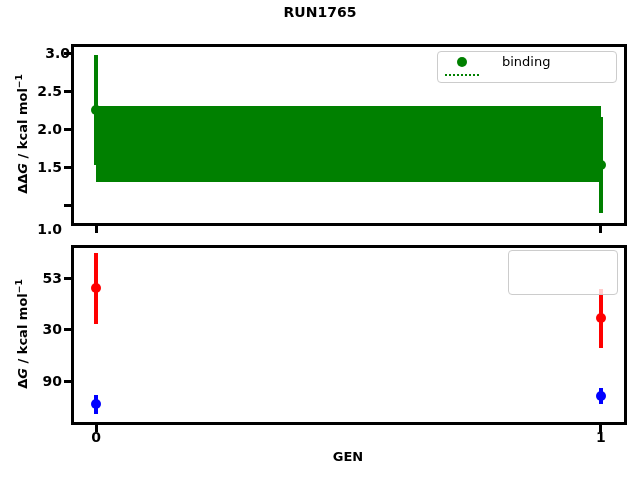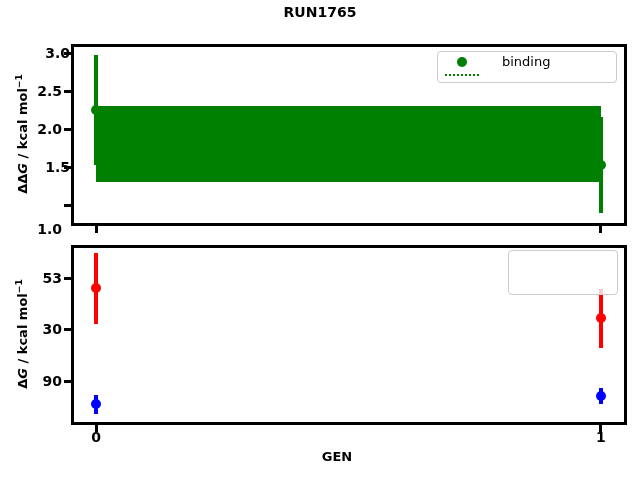--- a/index.html
+++ b/index.html
@@ -52,21 +52,21 @@
 </head>
 <body>
 
 <div id="figure">
   <div class="abs fig-title">RUN1765</div>
 
   <div class="abs ylabel" id="ylabel0" style="left:-91px; top:125px;"><span>ΔΔ</span><i>G</i><span> / kcal mol</span><sup>−1</sup></div>
 
   <div class="abs ylabel" id="ylabel1" style="left:-91px; top:325px;"><span>Δ</span><i>G</i><span> / kcal mol</span><sup>−1</sup></div>
 
-  <div class="abs xlabel" style="left:277px; top:449px;">GEN</div>
+  <div class="abs xlabel" style="left:288px; top:449px;">GEN</div>
 
   <div class="abs legend legend-top" id="legend0" style="left:437px; top:51px; width:180px; height:32px;justify-content:center;">
       <div class="lrow">
         <span class="lhandle">
           <span class="ldot" style="background: rgb(0, 128, 0);"></span>
         </span>
         <span class="ltext">binding</span>
       </div>
       <div class="lrow">
         <span class="lhandle">
@@ -78,21 +78,21 @@
     </div>
 <div class="abs band" style="left: 96.219px; top: 105.684px; width: 504.562px; height: 76.3326px; background: rgb(0, 128, 0);"></div>
     <div class="abs errbar" style="left: 94.219px; top: 55.3049px; height: 109.919px; background: rgb(0, 128, 0);"></div>
     <div class="abs marker" style="left: 91.219px; top: 105.264px; width: 10px; height: 10px; background: rgb(0, 128, 0);"></div>
     <div class="abs errbar" style="left: 598.781px; top: 117.134px; height: 96.1791px; background: rgb(0, 128, 0);"></div>
     <div class="abs marker" style="left: 595.781px; top: 160.224px; width: 10px; height: 10px; background: rgb(0, 128, 0);"></div>
     <div class="abs axes-frame" style="left: 70.5px; top: 43.5px; width: 556px; height: 182px;"></div>
     <div class="abs tick" style="left: 63.5px; top: 204.18px; width: 7px; height: 3px;"></div>
     <div class="abs ytick-label" style="left: 12px; top: 196.18px; margin-top: 24px;">1.0</div>
     <div class="abs tick" style="left: 63.5px; top: 166.014px; width: 7px; height: 3px;"></div>
-    <div class="abs ytick-label" style="left: 20px; top: 158.014px;">1.5</div>
+    <div class="abs ytick-label" style="left: 12px; top: 158.014px;">1.5</div>
     <div class="abs tick" style="left: 63.5px; top: 127.848px; width: 7px; height: 3px;"></div>
     <div class="abs ytick-label" style="left: 12px; top: 119.848px;">2.0</div>
     <div class="abs tick" style="left: 63.5px; top: 89.6812px; width: 7px; height: 3px;"></div>
     <div class="abs ytick-label" style="left: 12px; top: 81.6812px;">2.5</div>
     <div class="abs tick" style="left: 63.5px; top: 51.5149px; width: 7px; height: 3px;"></div>
     <div class="abs ytick-label" style="left: 20px; top: 43.5149px;">3.0</div>
     <div class="abs tick" style="left: 94.719px; top: 225.5px; width: 3px; height: 7px;"></div>
     <div class="abs tick" style="left: 599.281px; top: 225.5px; width: 3px; height: 7px;"></div>
     <div class="abs errbar" style="left: 94.219px; top: 395.053px; height: 18.6316px; background: rgb(0, 0, 255);"></div>
     <div class="abs marker" style="left: 91.219px; top: 399.368px; width: 10px; height: 10px; background: rgb(0, 0, 255);"></div>

